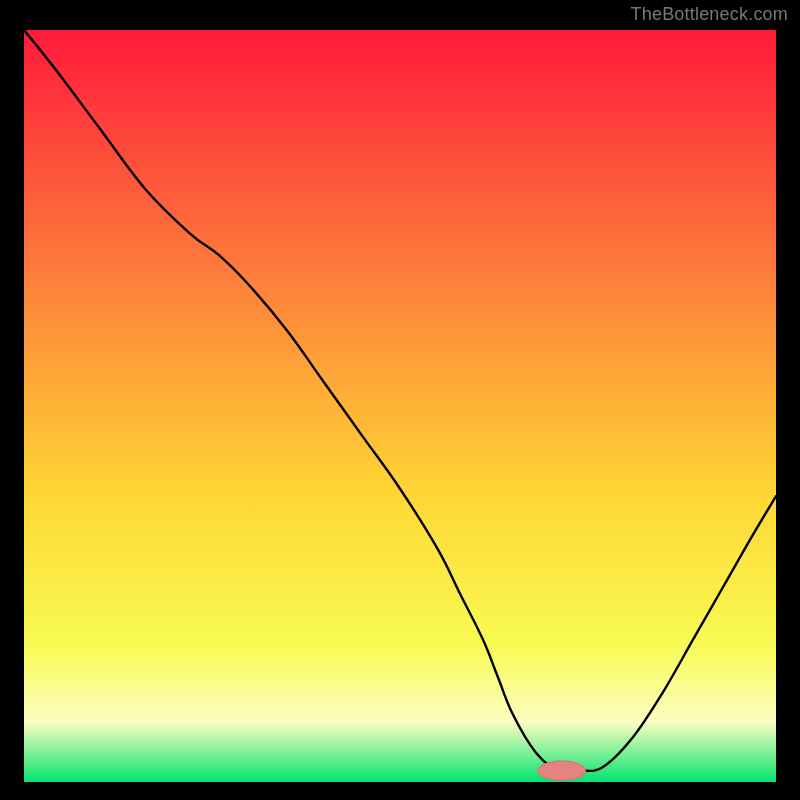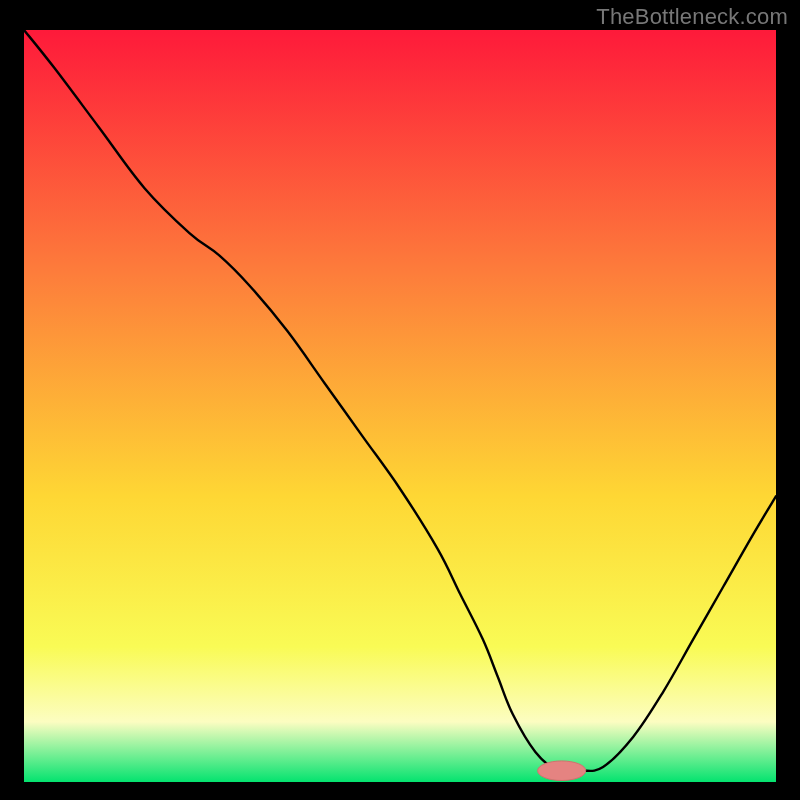--- a/index.html
+++ b/index.html
@@ -15,21 +15,21 @@
     width: 800px;
     height: 800px;
     background: #000;
   }
   .watermark {
     position: absolute;
     top: 4px;
     right: 12px;
     color: #777;
     font-family: Arial, Helvetica, sans-serif;
-    font-size: 22px;
+    font-size: 18px;
     letter-spacing: 0.2px;
     font-weight: 500;
     user-select: none;
   }
   .plot {
     position: absolute;
     left: 24px;
     top: 30px;
     width: 752px;
     height: 752px;

